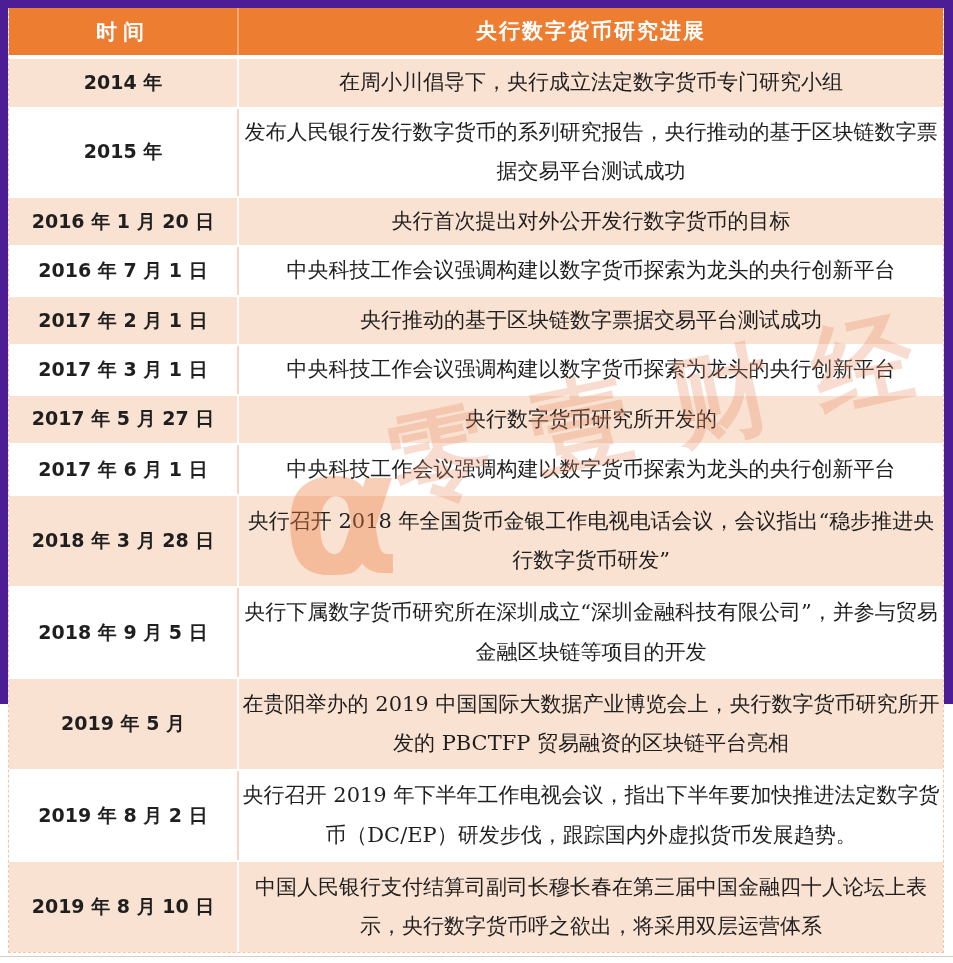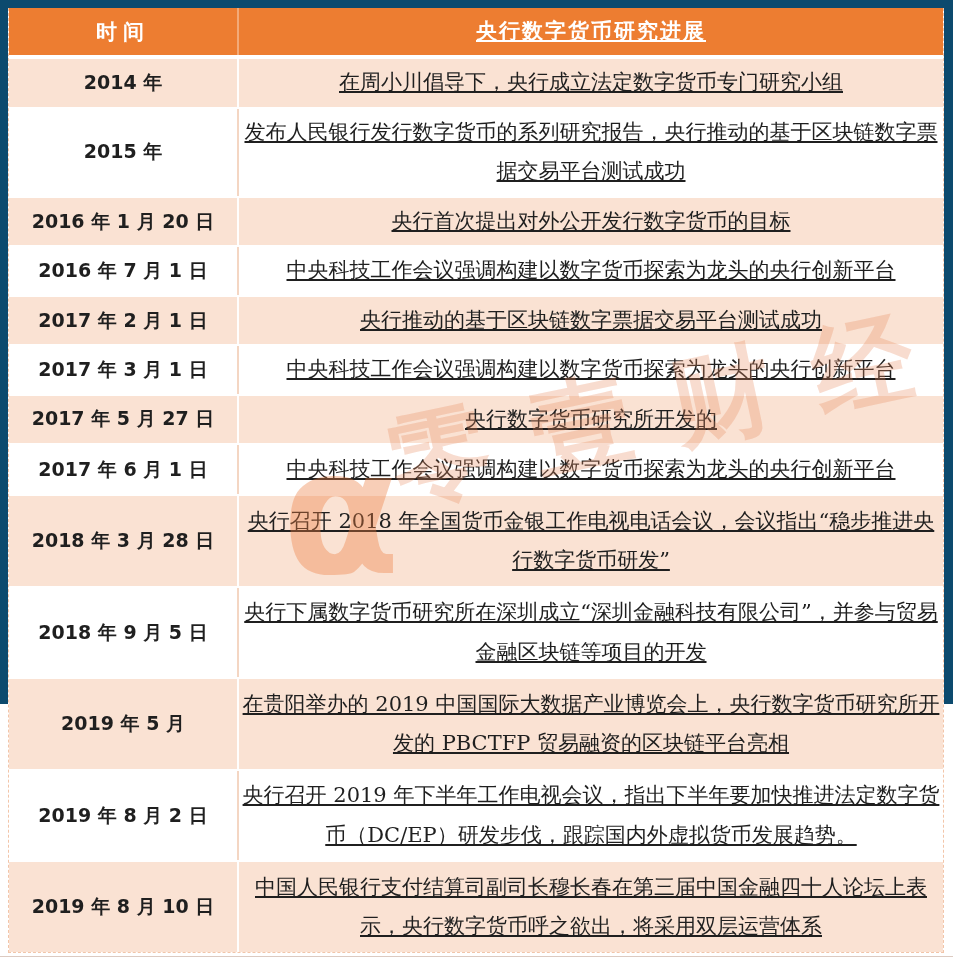--- a/index.html
+++ b/index.html
@@ -9,21 +9,21 @@
     width: 953px;
     height: 963px;
     overflow: hidden;
     font-family: "DejaVu Sans", "Liberation Sans", sans-serif;
     color: #1f1f1f;
   }
   .stage {
     position: relative;
     width: 953px;
     height: 704px;
-    background: #0c4a6e;
+    background: #4c1d95;
   }
   .tbl {
     position: absolute;
     left: 8px;
     top: 8px;
     width: 936px;
     box-sizing: border-box;
     border: 1px dashed rgba(233, 150, 100, 0.55);
     border-top: none;
     background: #ffffff;
@@ -74,21 +74,20 @@
     flex: 1 1 auto;
     display: flex;
     align-items: center;
     justify-content: center;
     text-align: center;
     font-size: 21px;
     line-height: 1.88;
     box-sizing: border-box;
     padding: 4px 0;
     font-family: "DejaVu Serif", "Liberation Serif", serif;
-    text-decoration: underline;
   }
   .watermark-logo {
     position: absolute;
     left: 282px;
     top: 428px;
     font-size: 172px;
     font-weight: bold;
     line-height: 1;
     color: rgba(236, 126, 66, 0.38);
     pointer-events: none;

